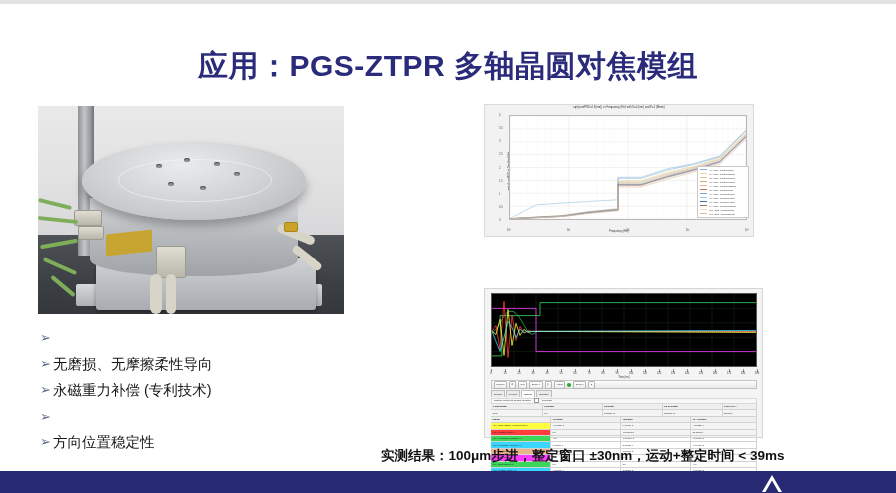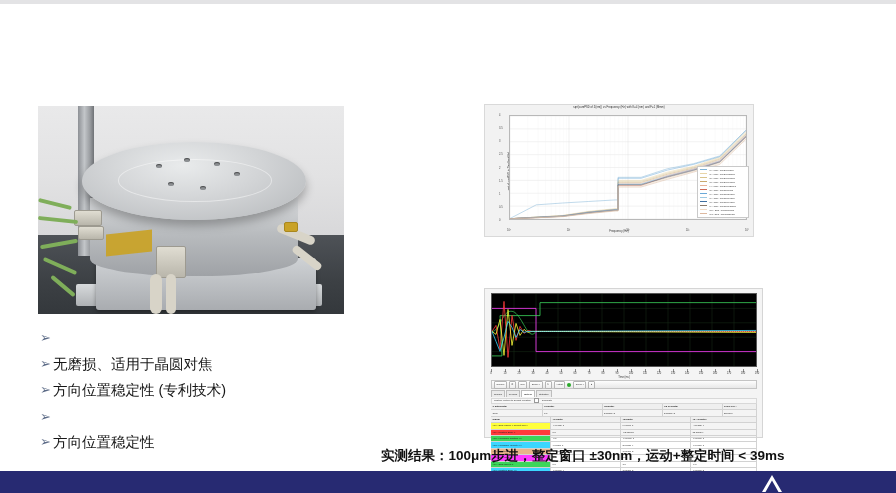--- a/index.html
+++ b/index.html
@@ -119,20 +119,21 @@
   .footer{position:absolute;left:0;bottom:0;width:896px;height:22px;background:#272a72;}
   .logo{position:absolute;left:760px;bottom:0px;width:24px;height:20px;}
 </style>
 </head>
 <body>
 
 <div class="slide">
 
   <div class="top-strip"></div>
 
+  <div class="title">应用：PGS-ZTPR 多轴晶圆对焦模组</div>
 
   <div class="photo">
     <div class="ph-wall"></div>
     <div class="ph-floor"></div>
     <div class="ph-post"></div>
     <div class="ph-plate"></div>
     <div class="ph-base"></div>
     <div class="ph-body"></div>
     <div class="ph-disc"></div>
     <div class="ph-hole" style="left:118px;top:58px;"></div>
@@ -156,25 +157,25 @@
     <div class="ph-wire" style="left:10px;top:178px;width:30px;height:4px;transform:rotate(40deg);"></div>
     <div class="ph-conn" style="left:246px;top:116px;width:12px;height:8px;background:#c9a227;border-color:#a9871d;"></div>
   </div>
 
   <div class="bullets">
     <div class="bullet">
       <span class="mk">➢</span>
     </div>
     <div class="bullet">
       <span class="mk">➢</span>
-      <span>无磨损、适用于晶圆对焦</span>
+      <span>无磨损、无摩擦柔性导向</span>
     </div>
     <div class="bullet">
       <span class="mk">➢</span>
-      <span>方向位置稳定性 (专利技术)</span>
+      <span>永磁重力补偿 (专利技术)</span>
     </div>
     <div class="bullet">
       <span class="mk">➢</span>
     </div>
     <div class="bullet">
       <span class="mk">➢</span>
       <span>方向位置稳定性</span>
     </div>
   </div>
 

